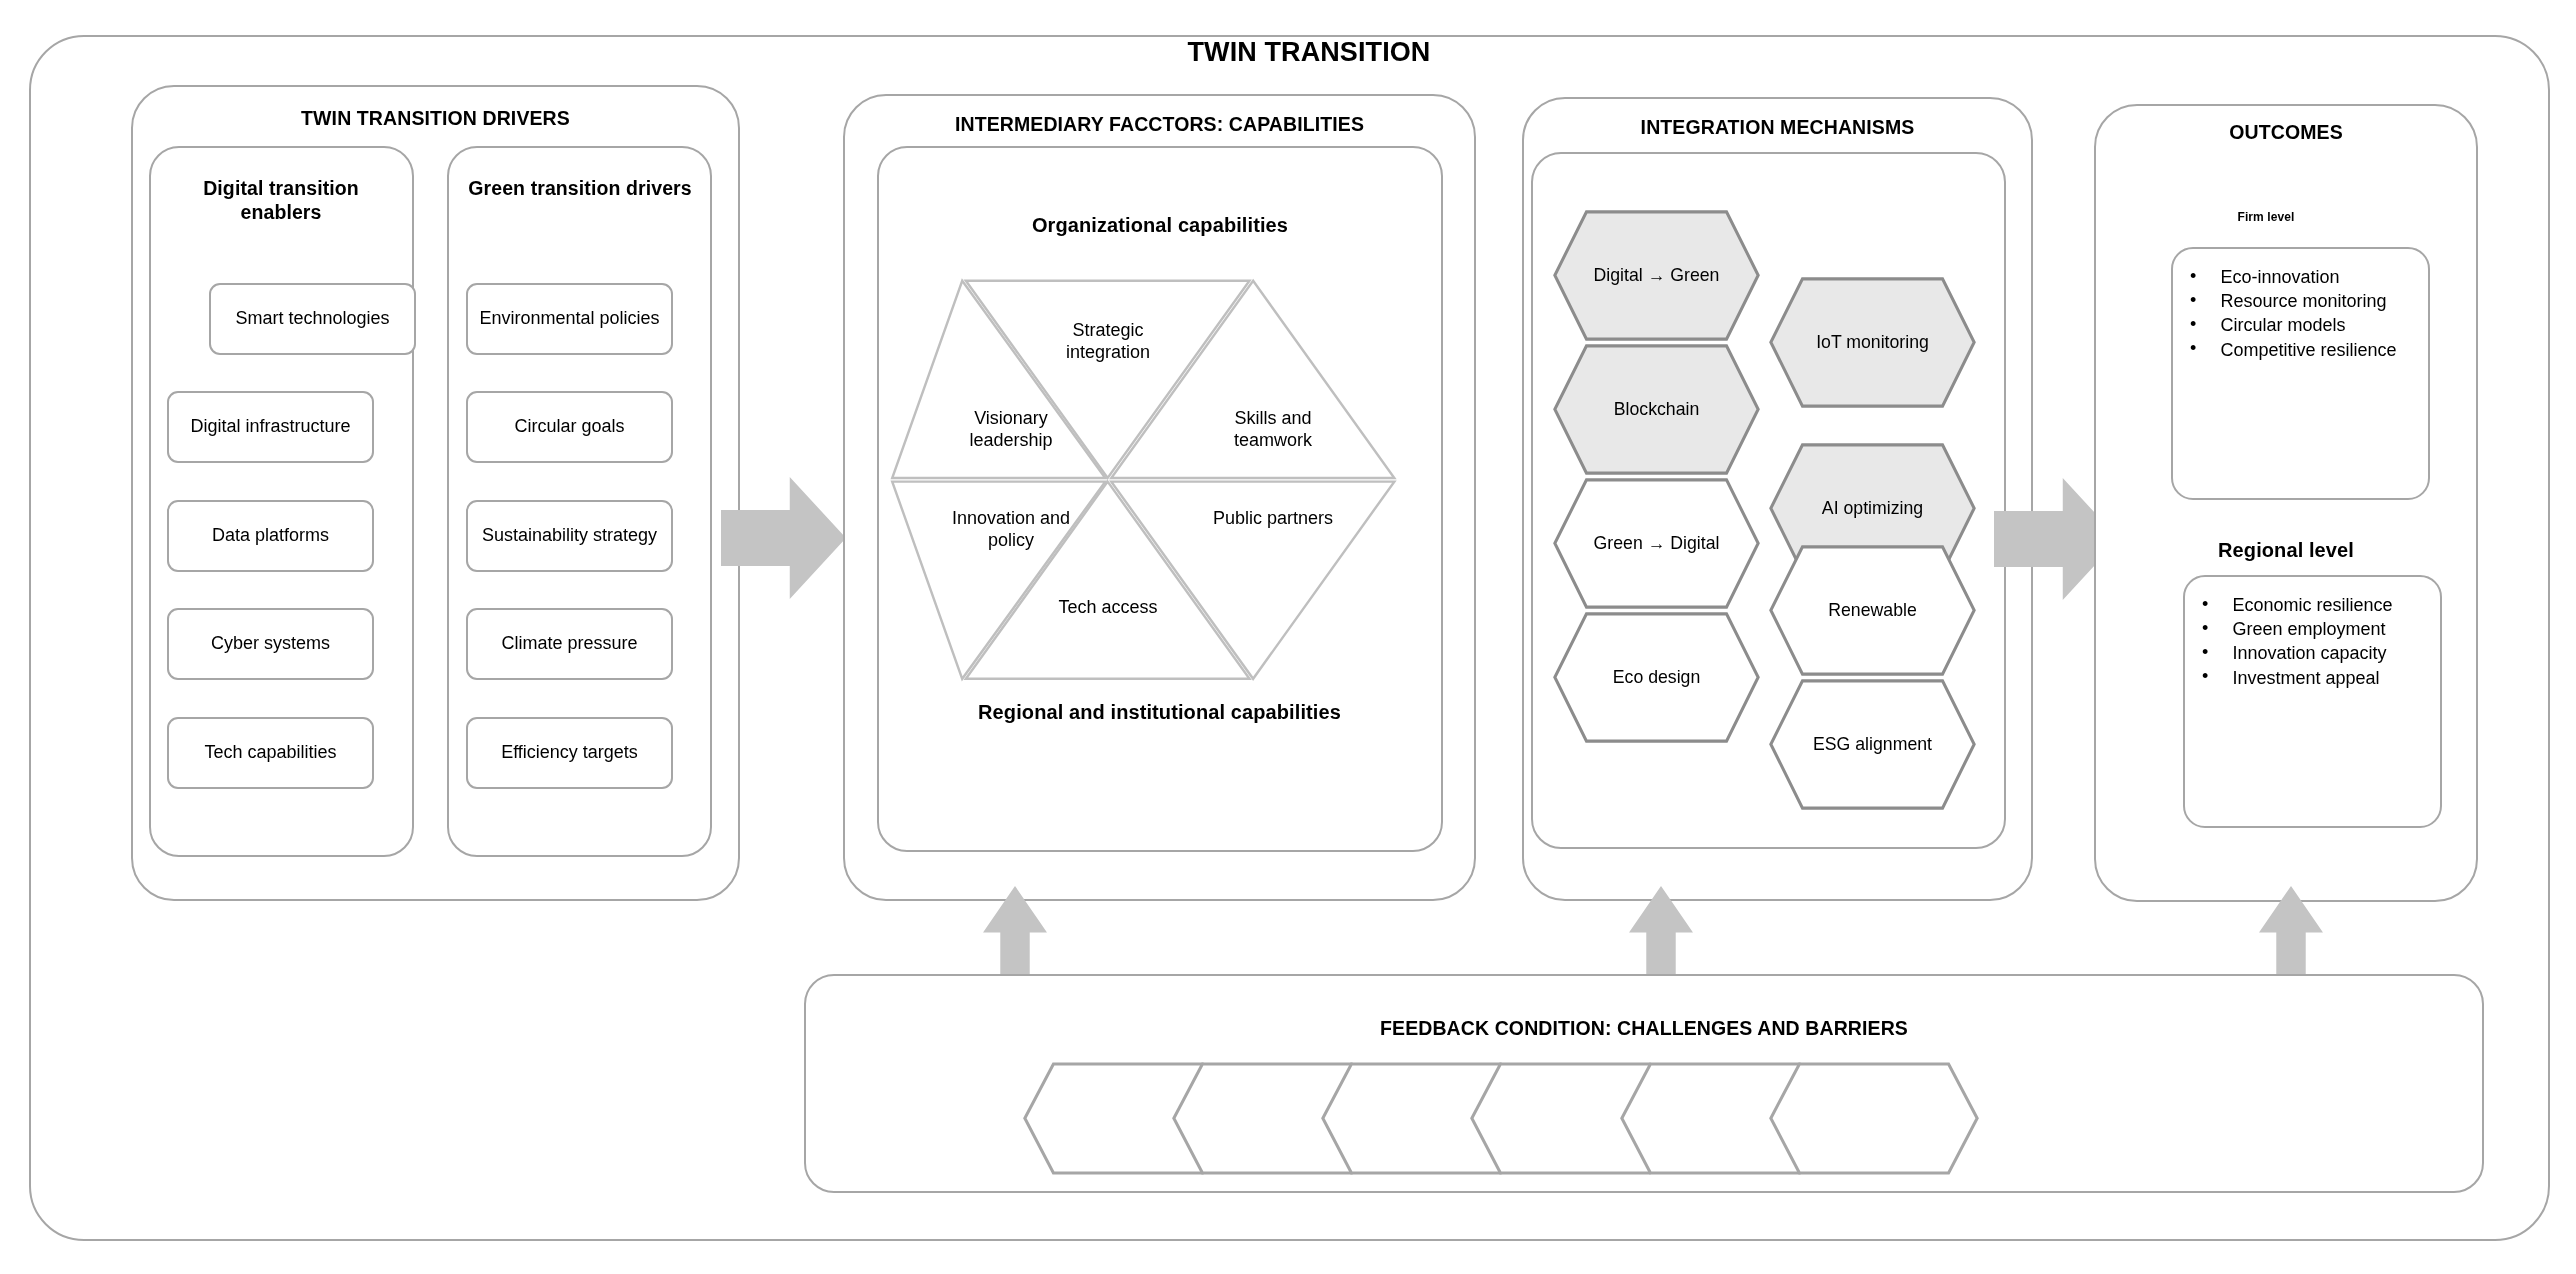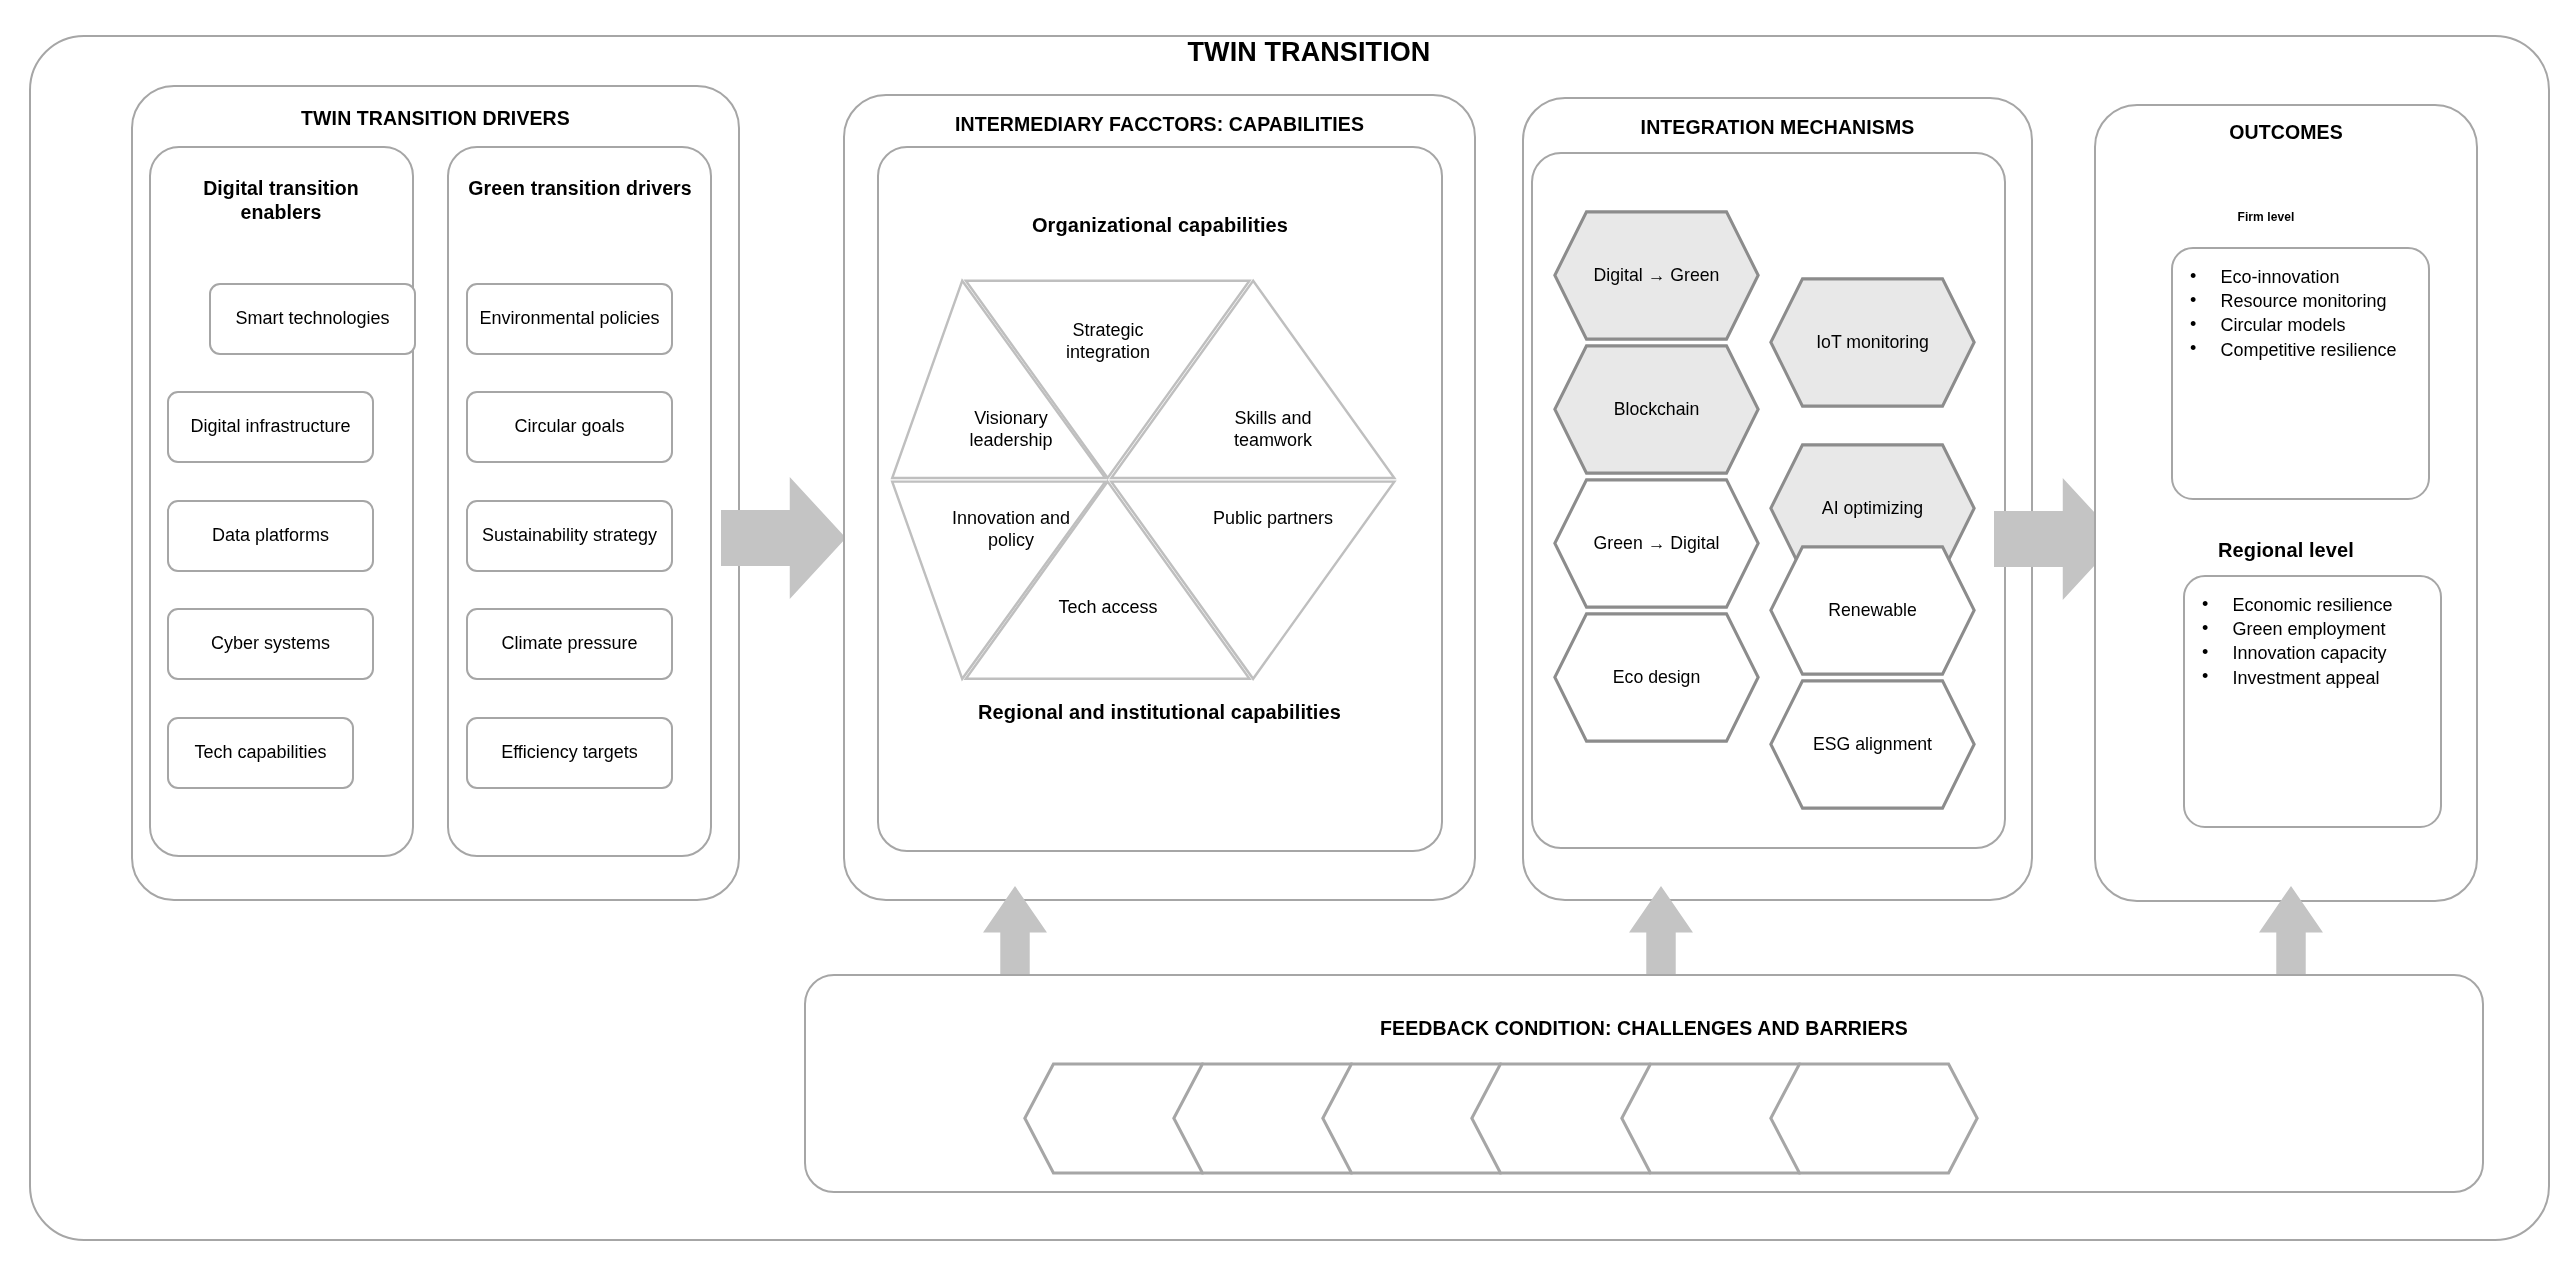--- a/index.html
+++ b/index.html
@@ -104,21 +104,21 @@
 </div>
 <div class="abs item-box" style="left:167px; top:391px; width:207px; height:72px;">
   <span>Digital infrastructure</span>
 </div>
 <div class="abs item-box" style="left:167px; top:500px; width:207px; height:72px;">
   <span>Data platforms</span>
 </div>
 <div class="abs item-box" style="left:167px; top:608px; width:207px; height:72px;">
   <span>Cyber systems</span>
 </div>
-<div class="abs item-box" style="left:167px; top:717px; width:187px; height:72px;">
+<div class="abs item-box" style="left:167px; top:717px; width:207px; height:72px;">
   <span>Tech capabilities</span>
 </div>
 
 <div class="abs panel-tight" style="left:447px; top:146px; width:265px; height:711px; border:2.4px solid #a6a6a6; border-radius:30px; background:#fff;"></div>
 <div class="abs sec-title" style="left:460px; top:177px; width:240px; font-size:19.5px; line-height:1.22;">
   <span>Green transition drivers</span>
 </div>
 <div class="abs item-box" style="left:466px; top:283px; width:207px; height:72px;">
   <span>Environmental policies</span>
 </div>

